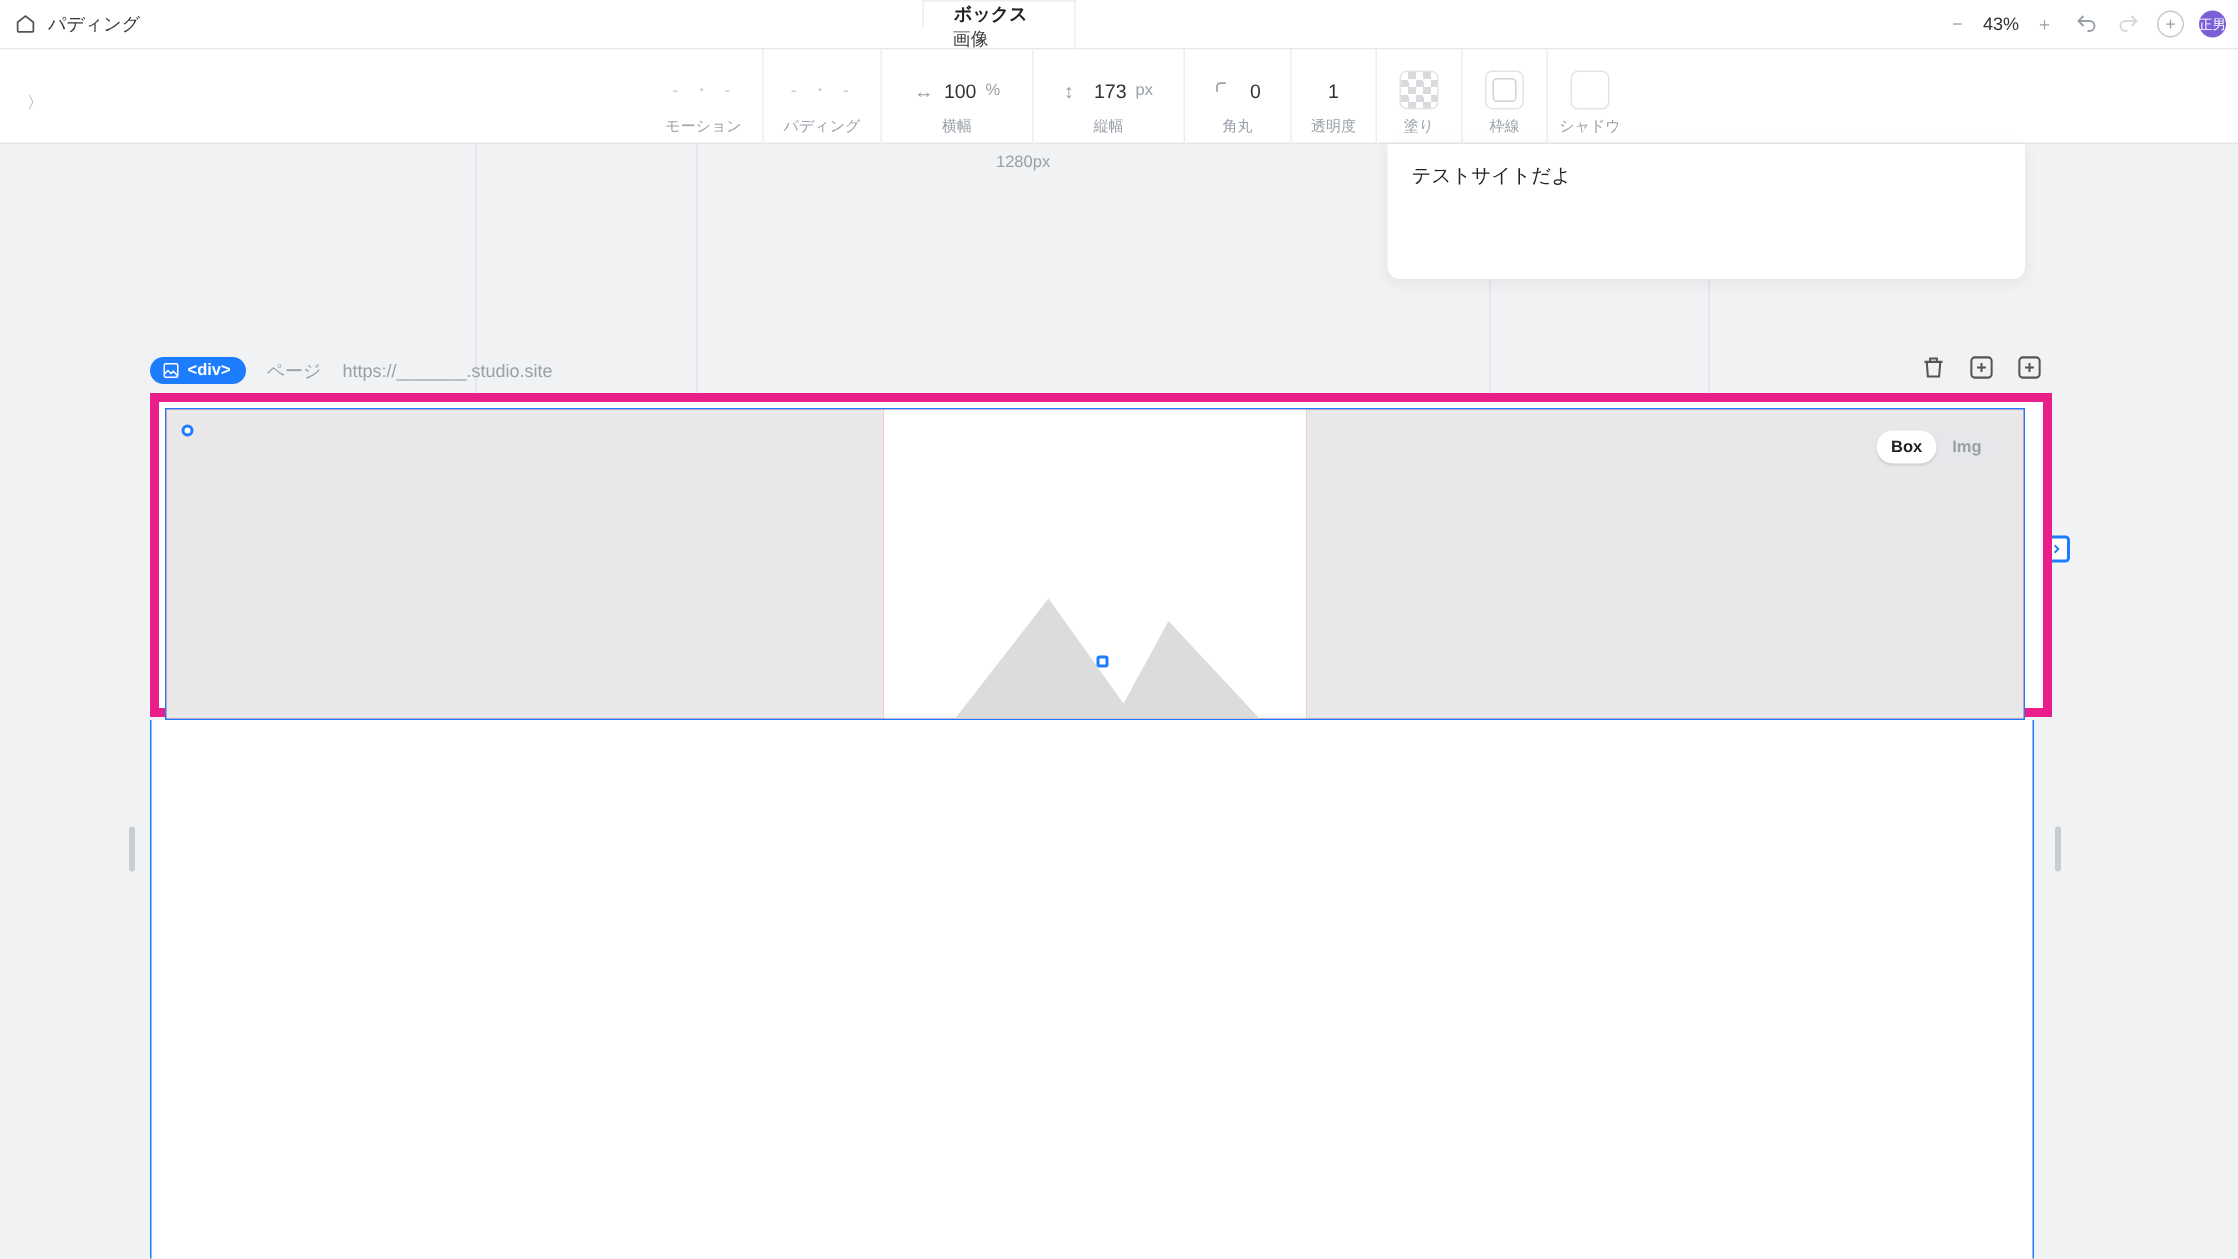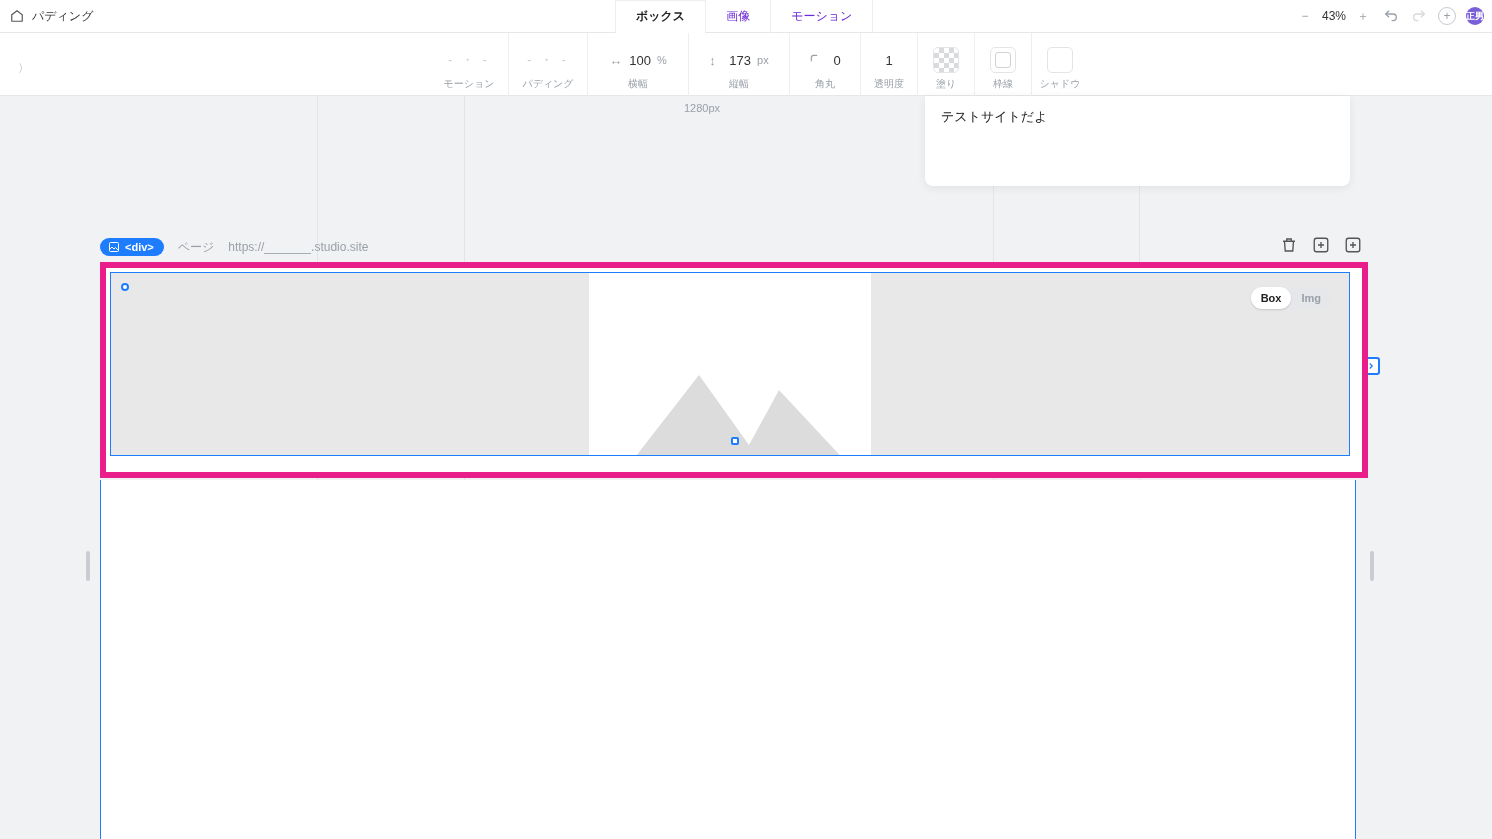--- a/index.html
+++ b/index.html
@@ -2,27 +2,27 @@
 <html><head>
 <meta charset="utf-8">
 <style>
 * { margin: 0; padding: 0; box-sizing: border-box; font-family: -apple-system, BlinkMacSystemFont, "Hiragino Sans", "Yu Gothic", sans-serif; }
 body { background: #f1f2f4; width: 1492px; height: 839px; overflow: hidden; position: relative; }
 
 
 .topbar { height: 33px; background: #fff; display: flex; align-items: center; border-bottom: 1px solid #e6e7ea; position: relative; }
 .page-title-wrap { display: flex; align-items: center; gap: 8px; padding-left: 10px; font-size: 12px; color: #333; }
 .home-icon-svg { width: 14px; height: 14px; }
-.center-tabs { position: absolute; left: 615px; display: flex; height: 33px; }
-.tab { padding: 0 20px; display: flex; align-items: center; font-size: 12px; color: #6d28d9; cursor: pointer; border-right: 1px solid #eceef1; }
+.center-tabs { position: absolute; left: 615px; display: flex; height: 33px; flex-direction: column; }
+.tab { padding: 0 20px; display: flex; align-items: center; font-size: 12px; color: #404040; cursor: pointer; border-right: 1px solid #eceef1; }
 .tab.active { color: #222; font-weight: 600; background: #fff; border-top: 1px solid #eceef1; border-left: 1px solid #eceef1; border-bottom: 1px solid #fff; margin-bottom:-1px; }
 .right-controls { position: absolute; right: 8px; display: flex; align-items: center; gap: 10px; }
 .zoom { display: flex; align-items: center; gap: 8px; font-size: 12px; color: #333; }
 .icon-btn { width: 18px; height: 18px; display: flex; align-items: center; justify-content: center; color: #9aa0a8; cursor: pointer; }
-.avatar { width: 18px; height: 18px; border-radius: 50%; background: #7a5fd8; color: #fff; font-size: 9px; display: flex; align-items: center; justify-content: center; font-weight: bold; }
+.avatar { width: 18px; height: 18px; border-radius: 50%; background: #7a5fd8; color: #fff; font-size: 9px; display: flex; align-items: center; justify-content: center; }
 .add-circle { width:18px; height:18px; border:1px solid #c7c9cf; border-radius:50%; display:flex; align-items:center; justify-content:center; color:#9aa0a8; font-size:12px;}
 
 
 .propbar { height: 63px; background: #fff; position: relative; border-bottom: 1px solid #e6e7ea; }
 .breadcrumb-caret { position: absolute; left: 18px; top: 28px; color: #9aa0a8; font-size: 11px; }
 .prop-groups { position: absolute; left: 430px; top: 0; display: flex; height: 63px; }
 .prop-group { display: flex; flex-direction: column; align-items: center; justify-content: flex-start; padding-top: 8px; border-left: 1px solid #eceef1; }
 .prop-group:first-child { border-left: none; }
 .prop-inner { display:flex; align-items:center; justify-content:center; height: 38px; gap: 4px; }
 .prop-label { font-size: 10px; color: #9aa0a8; margin-top: -2px; }
@@ -33,39 +33,39 @@
 .corner-ctl { width: 70px; display:flex; align-items:center; justify-content:center; gap:10px; font-size:13px; color:#333; }
 .single-ctl { width: 56px; display:flex; align-items:center; justify-content:center; }
 .opacity-val { font-size: 13px; color:#333; }
 .checker { width: 26px; height:26px; border-radius:5px; background:
   repeating-conic-gradient(#d9dade 0 25%, #fff 0 50%) 0 0/10px 10px; border:1px solid #e3e4e8;}
 .squarebox { width:26px; height:26px; border-radius:5px; border:1px solid #e3e4e8; background:#fff; position:relative; }
 .squarebox.inner::after{ content:""; position:absolute; inset:4px; border:1px solid #d0d2d8; border-radius:3px;}
 
 
 .canvas { position: relative; width: 1492px; height: calc(839px - 96px); background:#f1f2f4; }
-.ruler-label { position:absolute; top:6px; left:684px; font-size:11px; color:#9aa0a8; }
+.ruler-label { position:absolute; top:6px; left:664px; font-size:11px; color:#9aa0a8; }
 .site-card { position:absolute; top:0px; left:925px; width:425px; height:90px; background:#fff; border-radius:0 0 8px 8px; box-shadow:0 2px 10px rgba(0,0,0,.07); padding:12px 16px 0 16px; }
 .site-title { font-size:13px; font-weight:400; color:#222; }
 .site-url { margin-top:42px; font-size:13px; color:#9aa0a8; display:flex; align-items:center; }
 .site-url .blank { display:inline-block; width:54px; border-bottom:1px solid #c9ccd2; margin-right:2px; }
 
 
 .vguide { position:absolute; top:0; bottom:0; width:1px; background:#e3e4e8; }
 .vg1{left:317px;} .vg2{left:464px;} .vg3{left:993px;} .vg4{left:1139px;}
 
 
 .page-label-row { position:absolute; left:100px; top:142px; display:flex; align-items:center; gap:14px; font-size:12px; color:#9aa0a8;text-align:right; }
 .div-tag { background:#1e7cff; color:#fff; font-size:11px; font-weight:600; padding:3px 10px 3px 8px; border-radius:10px; display:flex; align-items:center; gap:5px;}
 .div-tag .pic{ width:12px; height:12px; }
 .action-icons { position:absolute; right:130px; top:140px; display:flex; gap:14px; }
 .act-ic { width:18px; height:18px; color:#555; cursor:pointer; display:flex; align-items:center; justify-content:center;}
 
 .sel-outer { position:absolute; left:100px; top:166px; width:1256px; height:204px; border:6px solid #e91e8a; background:#fff; box-sizing:content-box; }
-.sel-inner { position:absolute; left:4px; top:4px; width:1240px; height:184px; border:1px solid #1e7cff; background:#ef4444; display:flex; }
+.sel-inner { position:absolute; left:4px; top:4px; width:1240px; height:208px; border:1px solid #1e7cff; background:#ef4444; display:flex; }
 .placeholder-side { flex:1; background:#e8e8e8; }
 .placeholder-mid { width:282px; background:#fff; position:relative; overflow:hidden;}
 .mountains { position:absolute; bottom:-10px; left:40px; }
 .eh-right { position:absolute; width:18px; height:18px; border:2px solid #1e7cff; background:#fff; border-radius:3px; right: 112px; top: calc(166px + 95px);}
 .eh-right svg { width:10px; height:10px; margin:2px; color:#1e7cff;}
 .origin-dot { position:absolute; left:10px; top:10px; width:8px; height:8px; border:2px solid #1e7cff; border-radius:50%; background:#fff;}
 .mid-handle { position:absolute; left: calc(4px + 620px - 4px); top: calc(4px + 164px - 4px); width:8px; height:8px; background:#fff; border:2px solid #1e7cff; border-radius:2px;}
 .toggle-boximg { position:absolute; right:18px; top:14px; background:#e6e7ea; border-radius:11px; height:22px; display:flex; align-items:center; font-size:11px; }
 .toggle-boximg span { padding:0 10px; border-radius:11px; height:22px; display:flex; align-items:center; }
 .toggle-boximg .active { background:#fff; color:#222; font-weight:600; box-shadow:0 1px 2px rgba(0,0,0,.15);}

